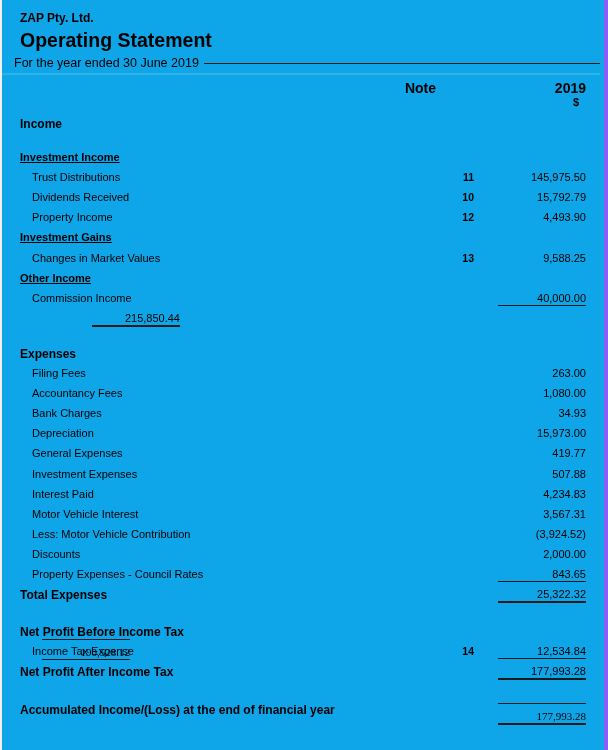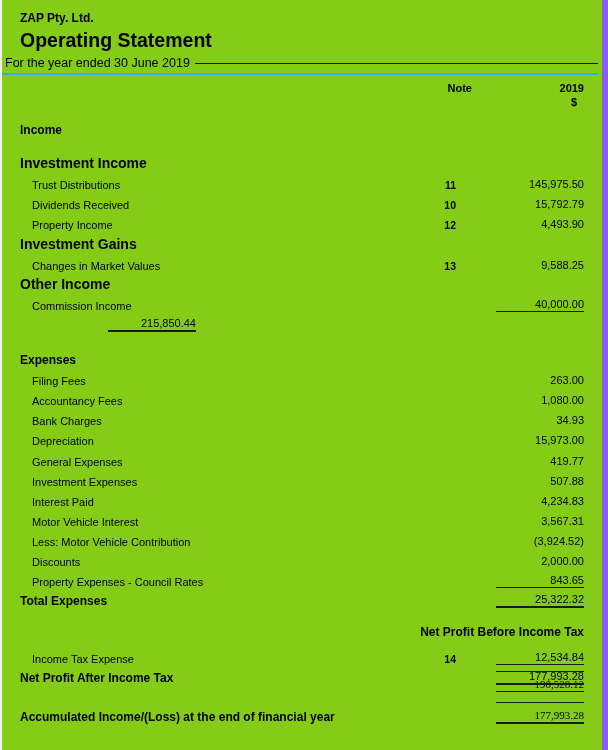--- a/index.html
+++ b/index.html
@@ -1,47 +1,47 @@
 <!DOCTYPE html>
 <html><head>
 <meta charset="utf-8">
 <style>
   html,body{margin:0;padding:0;background:#fff;}
   .page{
     position:relative;
     width:608px;height:750px;
     box-sizing:border-box;
-    background:#84cc16;
+    background:#0ea5e9;
     font-family:"Liberation Sans", sans-serif;
     color:#000;
     overflow:hidden;
     border-left:2px solid #f1f1f1;
-    border-right:6px solid #8b5cf6;
+    border-right:4px solid #8b5cf6;
     padding-top:10px;
   }
   .pad{padding-left:18px;padding-right:18px;}
   .company{font-size:12px;font-weight:bold;height:16px;line-height:16px;}
   .title{font-size:19.5px;font-weight:bold;height:25px;line-height:25px;margin-top:2px;}
-  .subtitle-row{display:flex;align-items:center;height:17px;margin-top:1px;padding-left:3px;padding-right:4px;}
+  .subtitle-row{display:flex;align-items:center;height:17px;margin-top:1px;padding-left:12px;padding-right:4px;}
   .subtitle{font-size:12.5px;white-space:nowrap;}
   .leader{flex:1;border-bottom:1px solid #1a1a1a;margin-left:5px;height:0;margin-top:1px;}
   .accent-rule{height:2px;background:#2eb3e4;margin-top:2px;margin-right:4px;}
-  .colhdr{display:flex;align-items:center;height:15px;padding-top:5px;font-weight:bold;font-size:11px;}
+  .colhdr{display:flex;align-items:center;height:15px;padding-top:5px;font-weight:bold;font-size:14px;gap:38px;}
   .cur-row{display:flex;align-items:center;height:14px;font-weight:bold;font-size:11px;}
   .spacer8{height:8px;}
   .flex1{flex:1;}
   .notecol{width:50px;text-align:right;padding-right:2px;box-sizing:border-box;}
   .amtcol{width:88px;margin-left:22px;text-align:right;}
   .cur{padding-right:7px;box-sizing:border-box;}
   
-  .row{display:flex;align-items:flex-end;height:20.1px;gap:16px;}
+  .row{display:flex;align-items:flex-start;height:20.1px;}
   .row .label{flex:1;font-size:11px;}
   .row.item .label{padding-left:12px;}
   .row.section .label,.row.total .label{font-weight:bold;font-size:12px;}
-  .row.subheader .label{font-weight:bold;font-size:14px;}
+  .row.subheader .label{font-weight:bold;font-size:11px;text-decoration:underline;}
   .row .note{width:50px;text-align:right;font-size:10.5px;font-weight:bold;padding-right:2px;box-sizing:border-box;}
   .row .amt{display:block;width:88px;margin-left:22px;text-align:right;font-size:11px;padding-bottom:1px;}
   .row.total .amt{font-weight:normal;}
   .rt1{border-top:1px solid #1a1a1a;padding-top:6px;font-family:Liberation Serif, serif;}
   .rb1{border-bottom:1px solid #1a1a1a;}
   .rb2{border-bottom:2px solid #1a1a1a;}
 </style>
 </head>
 <body>
 

